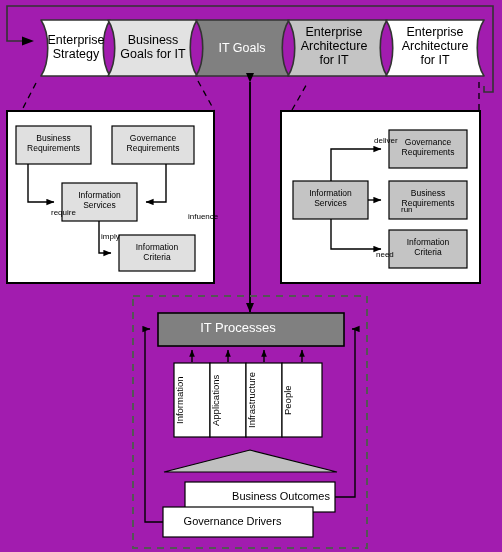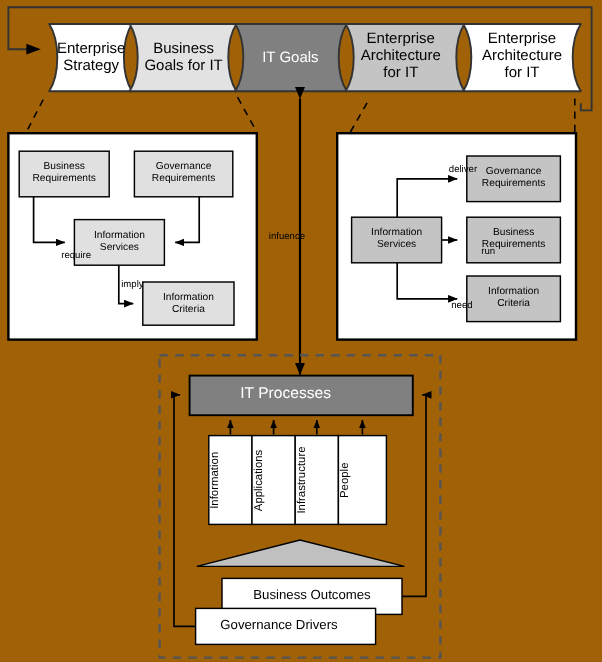--- a/index.html
+++ b/index.html
@@ -6,21 +6,21 @@
   html,body{margin:0;padding:0;background:#ffffff;}
   body{
     font-family:"Liberation Sans","DejaVu Sans",sans-serif;
     -webkit-font-smoothing:antialiased;
   }
   #stage{
     position:relative;
     width:502px;
     height:552px;
     overflow:hidden;
-    background:#a16207;
+    background:#a21caf;
   }
   #stage svg{position:absolute;left:0;top:0;}
   .lbl{
     position:absolute;
     text-align:center;
     line-height:1.12;
     color:#000000;
     pointer-events:none;
     white-space:pre-line;
   }
@@ -156,21 +156,21 @@
   <div class="lbl box-lbl" style="left:16px;top:134px;width:75px;">Business
 Requirements</div>
   <div class="lbl box-lbl" style="left:112px;top:134px;width:82px;">Governance
 Requirements</div>
   <div class="lbl box-lbl" style="left:62px;top:191px;width:75px;">Information
 Services</div>
   <div class="lbl box-lbl" style="left:119px;top:243px;width:76px;">Information
 Criteria</div>
 
   <div class="edge-lbl" style="left:14px;top:208px;">require</div>
-  <div class="edge-lbl" style="left:151px;top:192px;margin-left:36px;">infuence</div>
+  <div class="edge-lbl" style="left:151px;top:212px;">infuence</div>
   <div class="edge-lbl" style="left:64px;top:232px;">imply</div>
 
   <div class="lbl box-lbl" style="left:293px;top:189px;width:75px;">Information
 Services</div>
   <div class="lbl box-lbl" style="left:389px;top:138px;width:78px;">Governance
 Requirements</div>
   <div class="lbl box-lbl" style="left:389px;top:189px;width:78px;">Business
 Requirements</div>
   <div class="lbl box-lbl" style="left:389px;top:238px;width:78px;">Information
 Criteria</div>
@@ -179,16 +179,16 @@
   <div class="edge-lbl" style="left:364px;top:205px;">run</div>
   <div class="edge-lbl" style="left:339px;top:250px;">need</div>
 
   <div class="lbl big-lbl" style="left:158px;top:321px;width:160px;">IT Processes</div>
 
   <div class="vert-lbl" style="left:174px;top:363px;width:36px;height:74px;">Information</div>
   <div class="vert-lbl" style="left:210px;top:363px;width:36px;height:74px;">Applications</div>
   <div class="vert-lbl" style="left:246px;top:363px;width:36px;height:74px;">Infrastructure</div>
   <div class="vert-lbl" style="left:282px;top:363px;width:40px;height:74px;">People</div>
 
-  <div class="lbl wide-lbl" style="left:185px;top:490px;width:150px;">Business Outcomes</div>
+  <div class="lbl wide-lbl" style="left:185px;top:490px;width:150px;padding-left:21px;">Business Outcomes</div>
   <div class="lbl wide-lbl" style="left:163px;top:515px;width:139px;">Governance Drivers</div>
 
 </div>
 
 </body></html>

